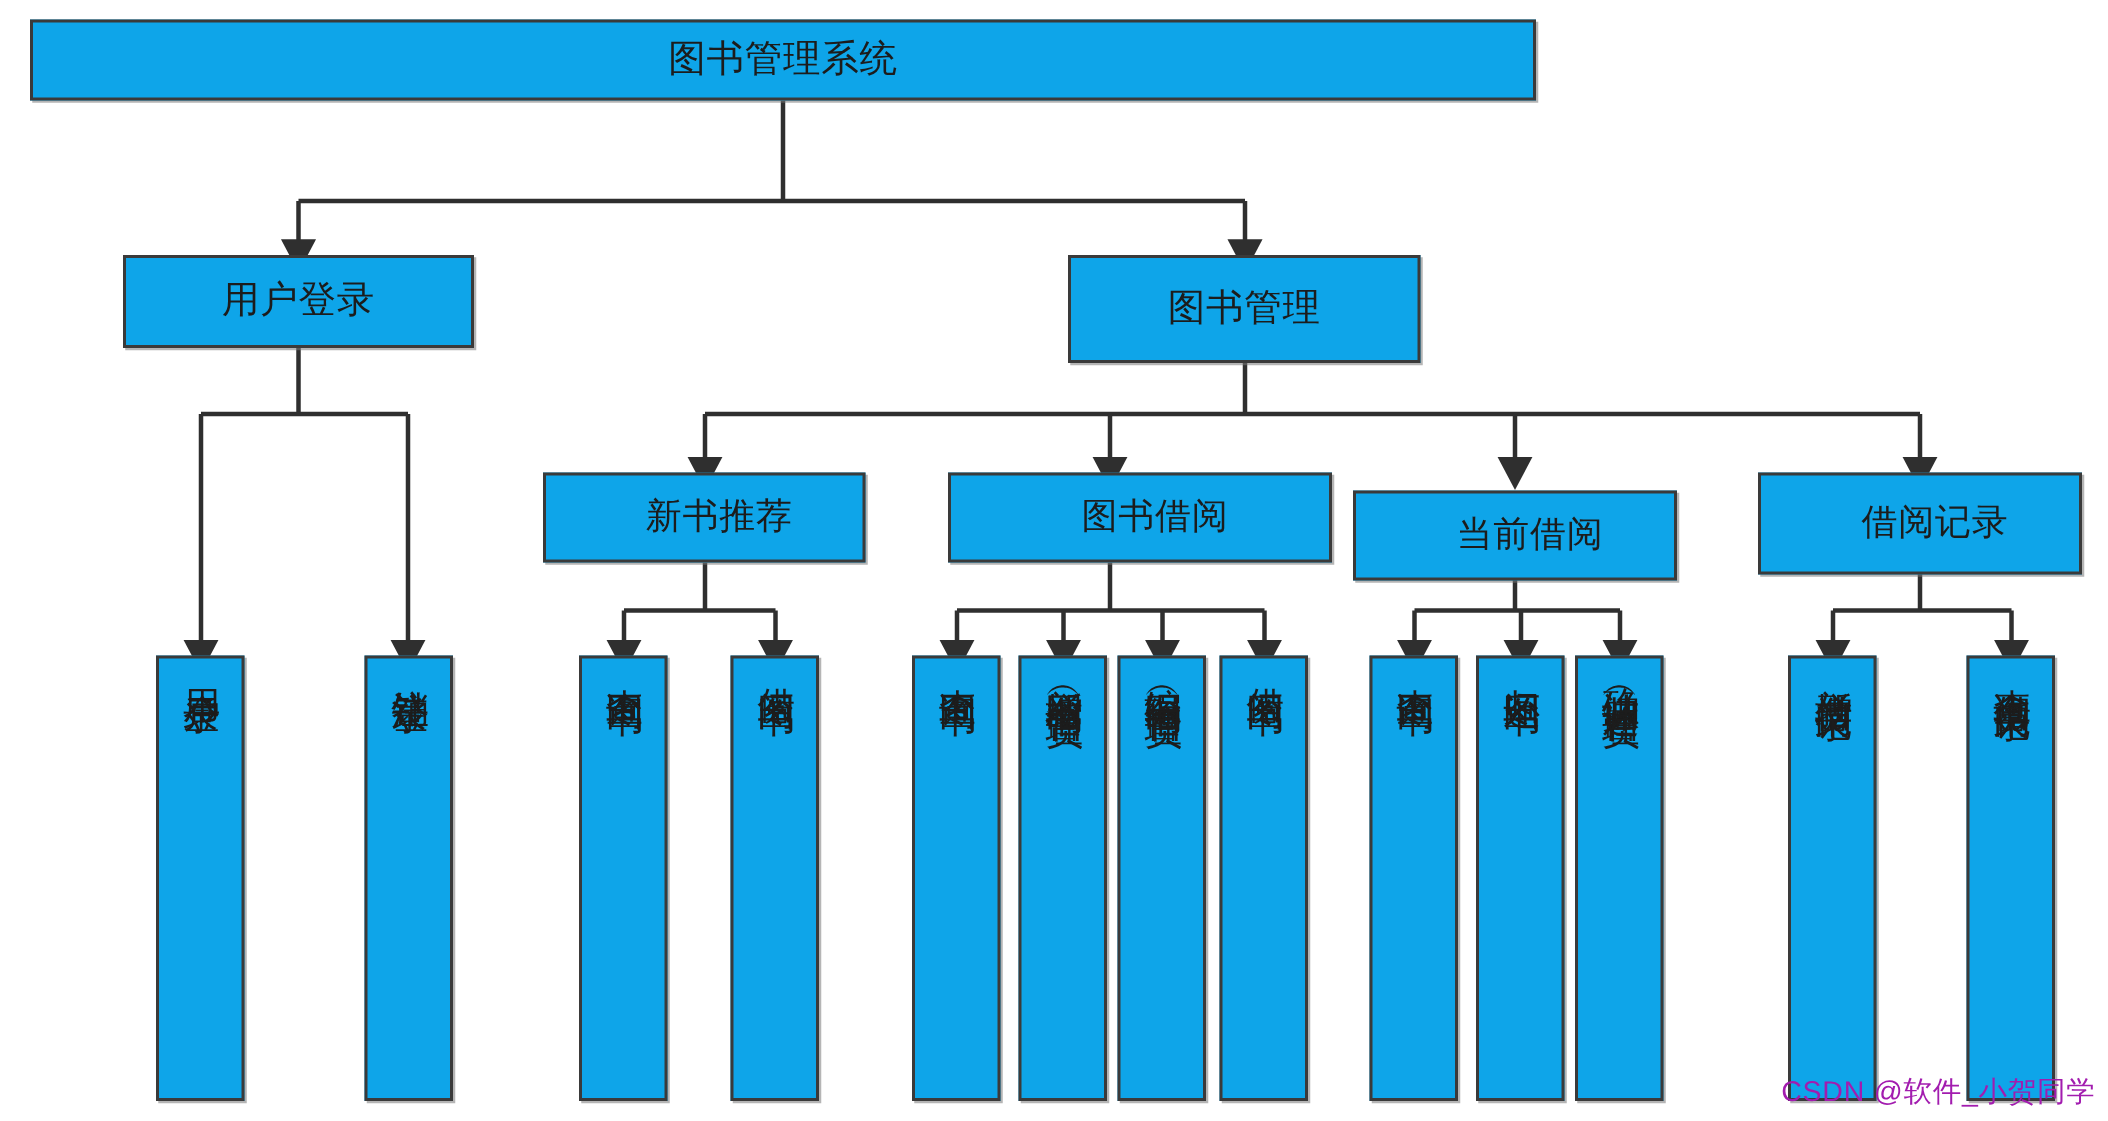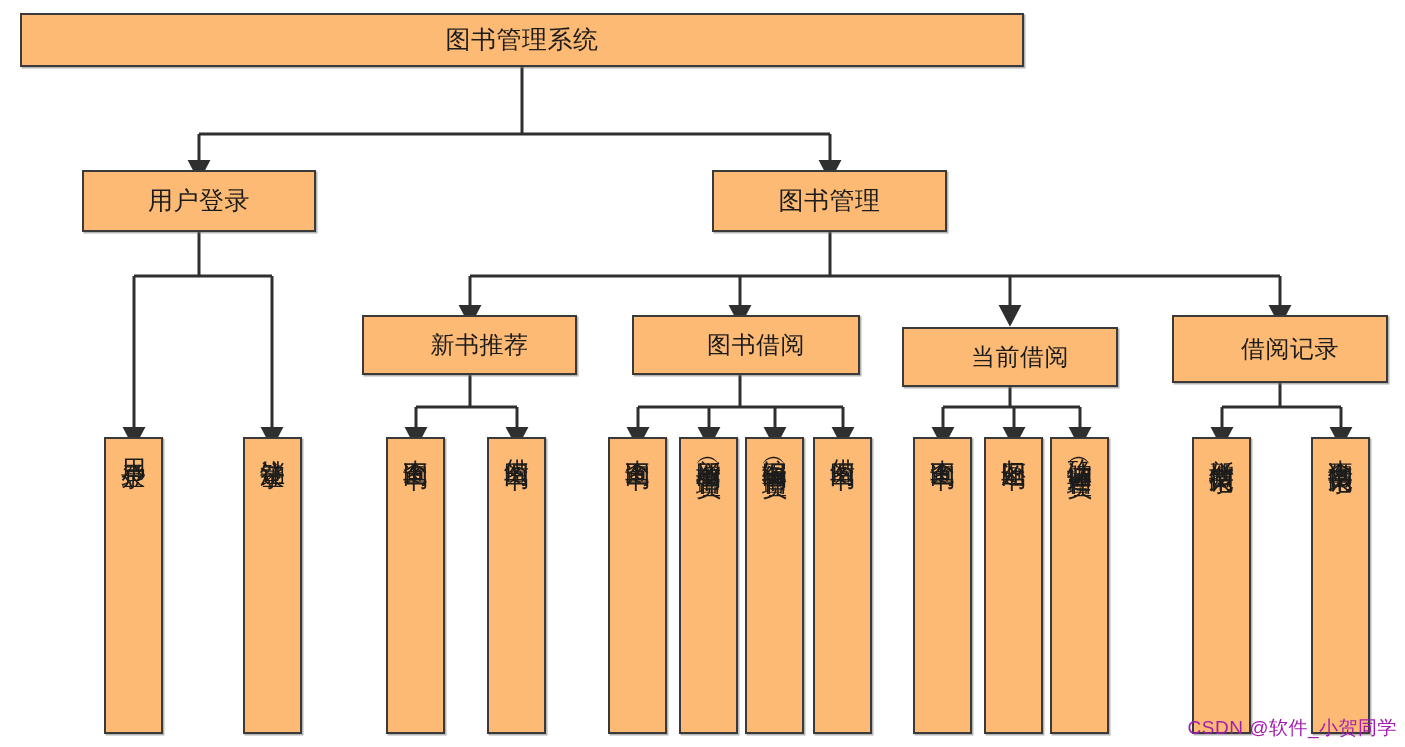--- a/index.html
+++ b/index.html
@@ -23,21 +23,21 @@
     position: absolute;
     top: 0;
     left: 0;
     width: 1405px;
     height: 747px;
     display: block;
   }
   .node-box {
     position: absolute;
     box-sizing: border-box;
-    background: #fdba74;
+    background: #0ea5e9;
     border: 2px solid #3a3a3a;
     box-shadow: 1.5px 1.5px 0 0 rgba(120,120,120,0.55);
     display: flex;
     align-items: center;
     justify-content: center;
     overflow: hidden;
   }
   .node-label {
     color: #1c1c1c;
     text-align: center;
@@ -133,28 +133,28 @@
     </g>
   </svg>
 
   <div class="node-box horiz" id="node-root" style="left: 20px; top: 13px; width: 1004px; height: 54px;">
     <span class="node-label">图书管理系统</span>
   </div>
 
   <div class="node-box horiz" id="node-l2-0" style="left: 82px; top: 170px; width: 234px; height: 62px;">
     <span class="node-label">用户登录</span>
   </div>
-  <div class="node-box horiz" id="node-l2-1" style="left: 712px; top: 170px; width: 235px; height: 62px;">
+  <div class="node-box horiz" id="node-l2-1" style="left: 712px; top: 170px; width: 235px; height: 72px;">
     <span class="node-label">图书管理</span>
   </div>
 
   <div class="node-box horiz level3" id="node-l3-0" style="left: 362px; top: 315px; width: 215px; height: 60px;">
     <span class="node-label">新书推荐</span>
   </div>
-  <div class="node-box horiz level3" id="node-l3-1" style="left: 632px; top: 315px; width: 228px; height: 60px;">
+  <div class="node-box horiz level3" id="node-l3-1" style="left: 632px; top: 315px; width: 256px; height: 60px;">
     <span class="node-label">图书借阅</span>
   </div>
   <div class="node-box horiz level3" id="node-l3-2" style="left: 902px; top: 327px; width: 216px; height: 60px;">
     <span class="node-label">当前借阅</span>
   </div>
   <div class="node-box horiz level3" id="node-l3-3" style="left: 1172px; top: 315px; width: 216px; height: 68px;">
     <span class="node-label">借阅记录</span>
   </div>
 
   <div class="node-box vert" id="node-leaf-0" style="left: 104px; top: 437px; width: 59px; height: 297px;">

